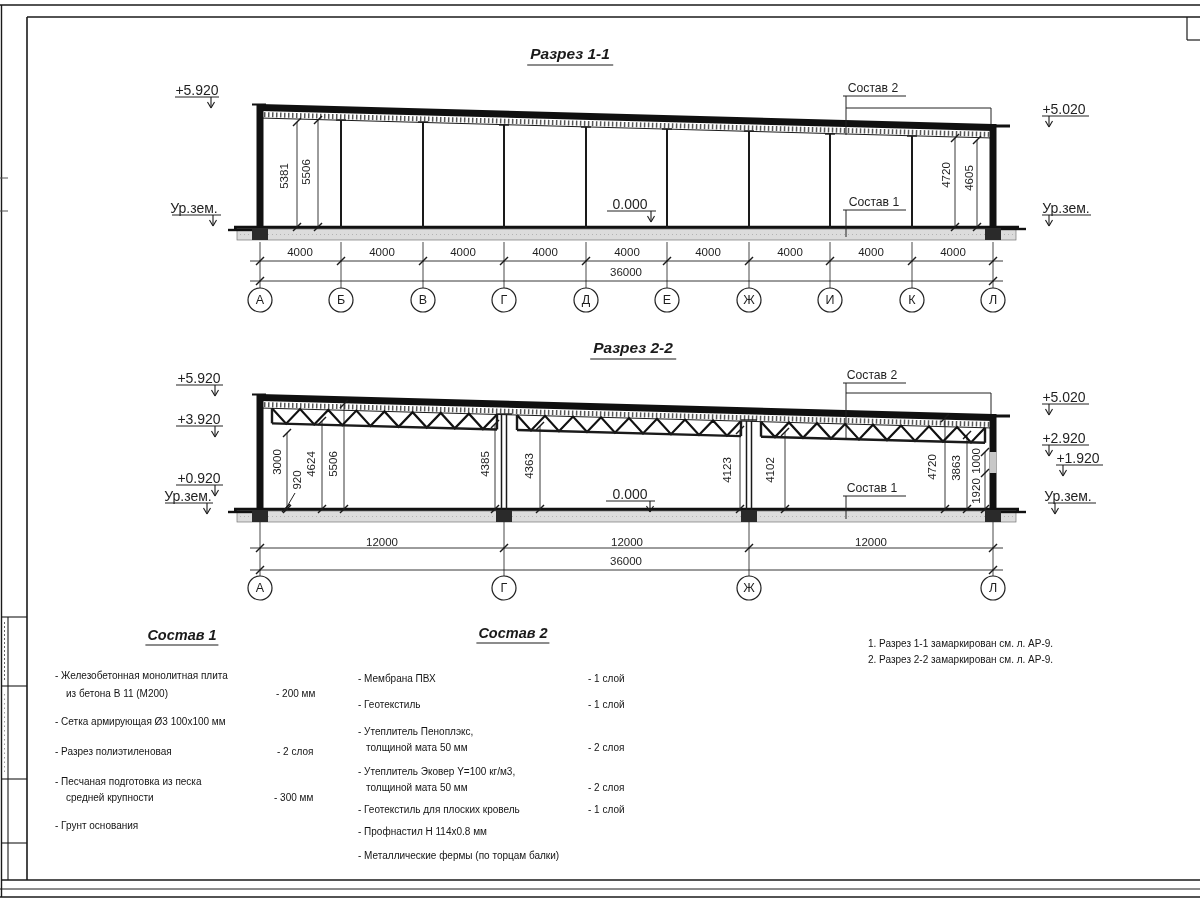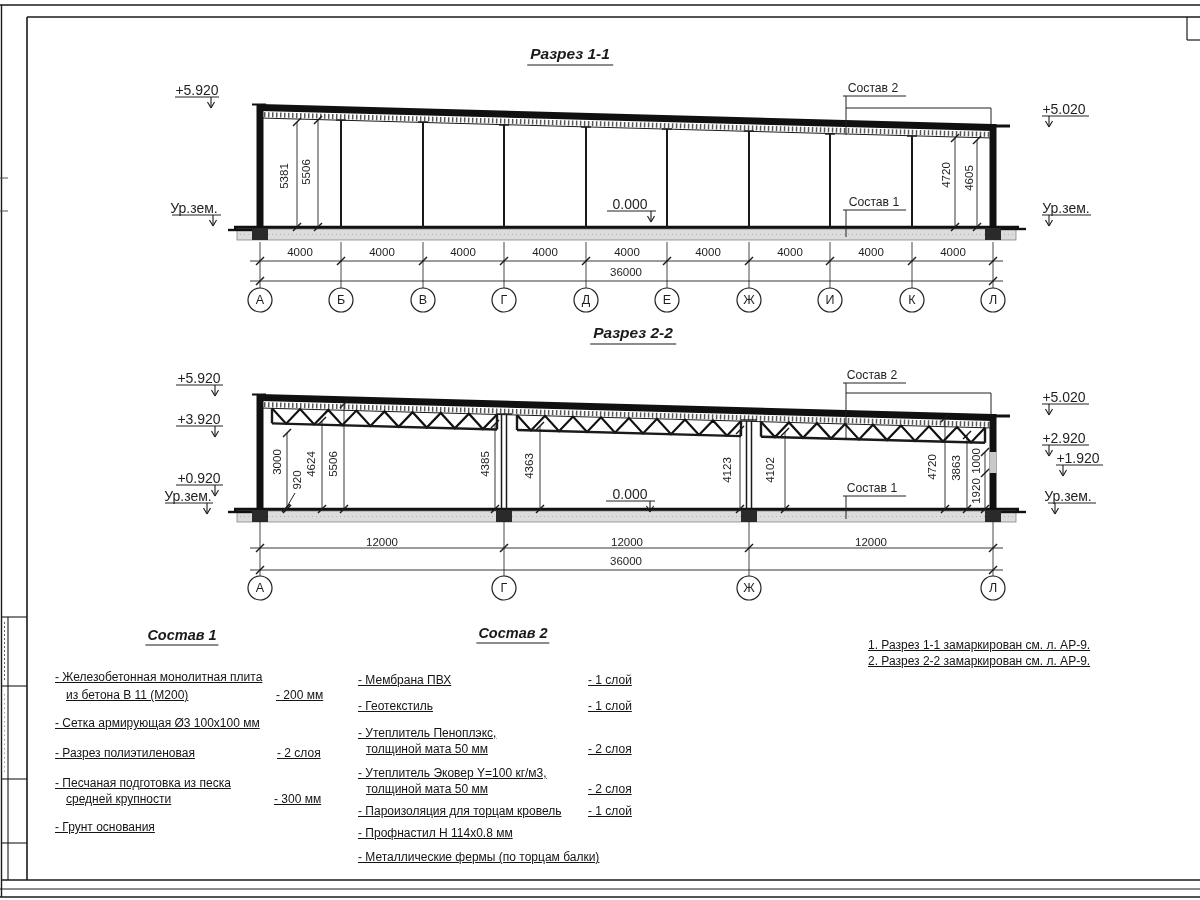--- a/index.html
+++ b/index.html
@@ -6,21 +6,21 @@
   #sheet{position:relative;width:1200px;height:900px;background:#ffffff;overflow:hidden;
          font-family:"Liberation Sans", sans-serif;color:#1a1a1a;}
   svg{position:absolute;left:0;top:0;}
   .txt{position:absolute;left:0;top:0;width:1200px;height:900px;}
   .t{position:absolute;transform:translate(-50%,-50%);white-space:nowrap;font-size:11.5px;color:#1f1f1f;}
   .v{position:absolute;transform:translate(-50%,-50%) rotate(-90deg);white-space:nowrap;font-size:11.5px;color:#1f1f1f;}
   .title{position:absolute;transform:translate(-50%,-50%);white-space:nowrap;font-size:15.5px;font-weight:bold;
          font-style:italic;border-bottom:1.4px solid #1a1a1a;padding:0 3px 2px 3px;}
   .hd{position:absolute;transform:translate(-50%,-50%);white-space:nowrap;font-size:14.5px;font-weight:bold;
       font-style:italic;border-bottom:1.3px solid #1a1a1a;padding:0 2px 2px 2px;}
-  .ln{position:absolute;white-space:nowrap;font-size:12px;color:#141414;text-decoration:underline;}
+  .ln{position:absolute;white-space:nowrap;font-size:10px;color:#141414;}
   .elev{font-size:14px;}
   .axis{font-size:12.5px;}
   .lead{font-size:12.2px;}
 </style>
 </head>
 <body>
 
 <div id="sheet">
 
 <svg id="lw" width="1200" height="900" viewBox="0 0 1200 900">
@@ -309,21 +309,21 @@
   <span class="t axis" style="left:341px;top:300px">Б</span>
   <span class="t axis" style="left:423px;top:300px">В</span>
   <span class="t axis" style="left:504px;top:300px">Г</span>
   <span class="t axis" style="left:586px;top:300px">Д</span>
   <span class="t axis" style="left:667px;top:300px">Е</span>
   <span class="t axis" style="left:749px;top:300px">Ж</span>
   <span class="t axis" style="left:830px;top:300px">И</span>
   <span class="t axis" style="left:912px;top:300px">К</span>
   <span class="t axis" style="left:993px;top:300px">Л</span>
 
-  <span class="title" style="left:633px;top:334px">Разрез 2-2</span>
+  <span class="title" style="left:633px;top:349px">Разрез 2-2</span>
   <span class="t elev" style="left:199px;top:378px">+5.920</span>
   <span class="t elev" style="left:199px;top:419px">+3.920</span>
   <span class="t elev" style="left:199px;top:478px">+0.920</span>
   <span class="t elev" style="left:188px;top:496px">Ур.зем.</span>
   <span class="t elev" style="left:1064px;top:397px">+5.020</span>
   <span class="t elev" style="left:1064px;top:438px">+2.920</span>
   <span class="t elev" style="left:1078px;top:458px">+1.920</span>
   <span class="t elev" style="left:1068px;top:496px">Ур.зем.</span>
   <span class="t elev" style="left:630px;top:494px">0.000</span>
   <span class="t lead" style="left:872px;top:375px">Состав 2</span>
@@ -365,21 +365,21 @@
   <span class="ln" style="left:358px;top:673px">- Мембрана ПВХ</span>
   <span class="ln" style="left:588px;top:673px">- 1 слой</span>
   <span class="ln" style="left:358px;top:699px">- Геотекстиль</span>
   <span class="ln" style="left:588px;top:699px">- 1 слой</span>
   <span class="ln" style="left:358px;top:726px">- Утеплитель Пеноплэкс,</span>
   <span class="ln" style="left:366px;top:742px">толщиной мата 50 мм</span>
   <span class="ln" style="left:588px;top:742px">- 2 слоя</span>
   <span class="ln" style="left:358px;top:766px">- Утеплитель Эковер Y=100 кг/м3,</span>
   <span class="ln" style="left:366px;top:782px">толщиной мата 50 мм</span>
   <span class="ln" style="left:588px;top:782px">- 2 слоя</span>
-  <span class="ln" style="left:358px;top:804px">- Пароизоляция для торцам кровель</span>
+  <span class="ln" style="left:358px;top:804px">- Геотекстиль для плоских кровель</span>
   <span class="ln" style="left:588px;top:804px">- 1 слой</span>
   <span class="ln" style="left:358px;top:826px">- Профнастил Н 114х0.8 мм</span>
   <span class="ln" style="left:358px;top:850px">- Металлические фермы (по торцам балки)</span>
 
   <span class="ln" style="left:868px;top:638px">1. Разрез 1-1 замаркирован см. л. АР-9.</span>
   <span class="ln" style="left:868px;top:654px">2. Разрез 2-2 замаркирован см. л. АР-9.</span>
 </div>
 
 </div>
 

